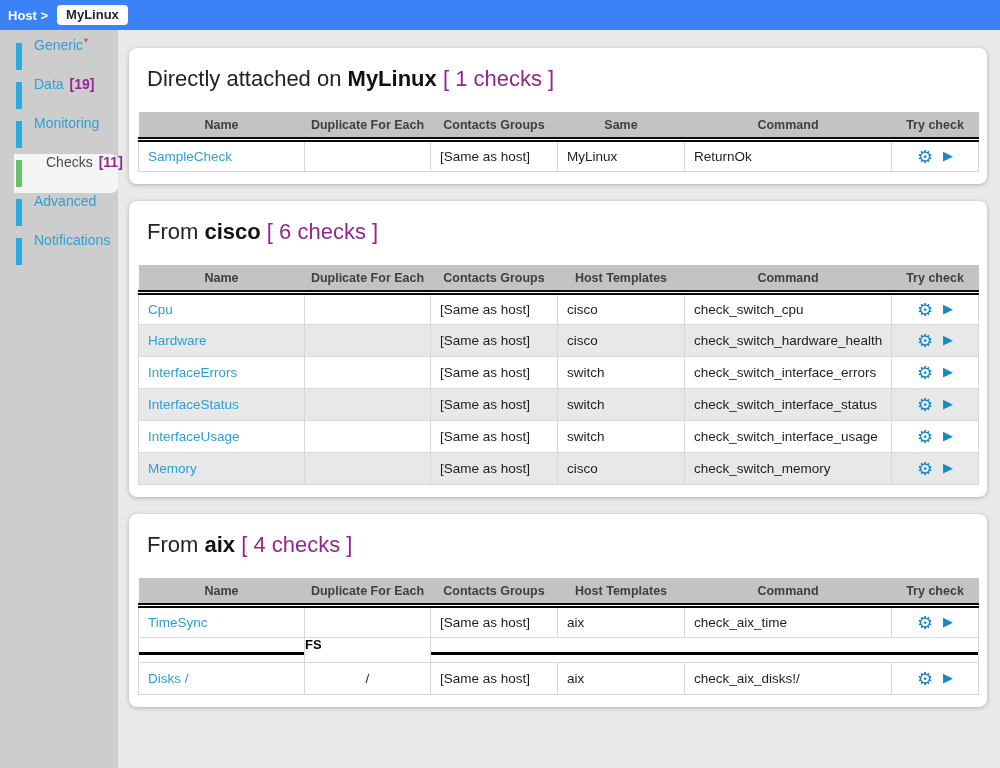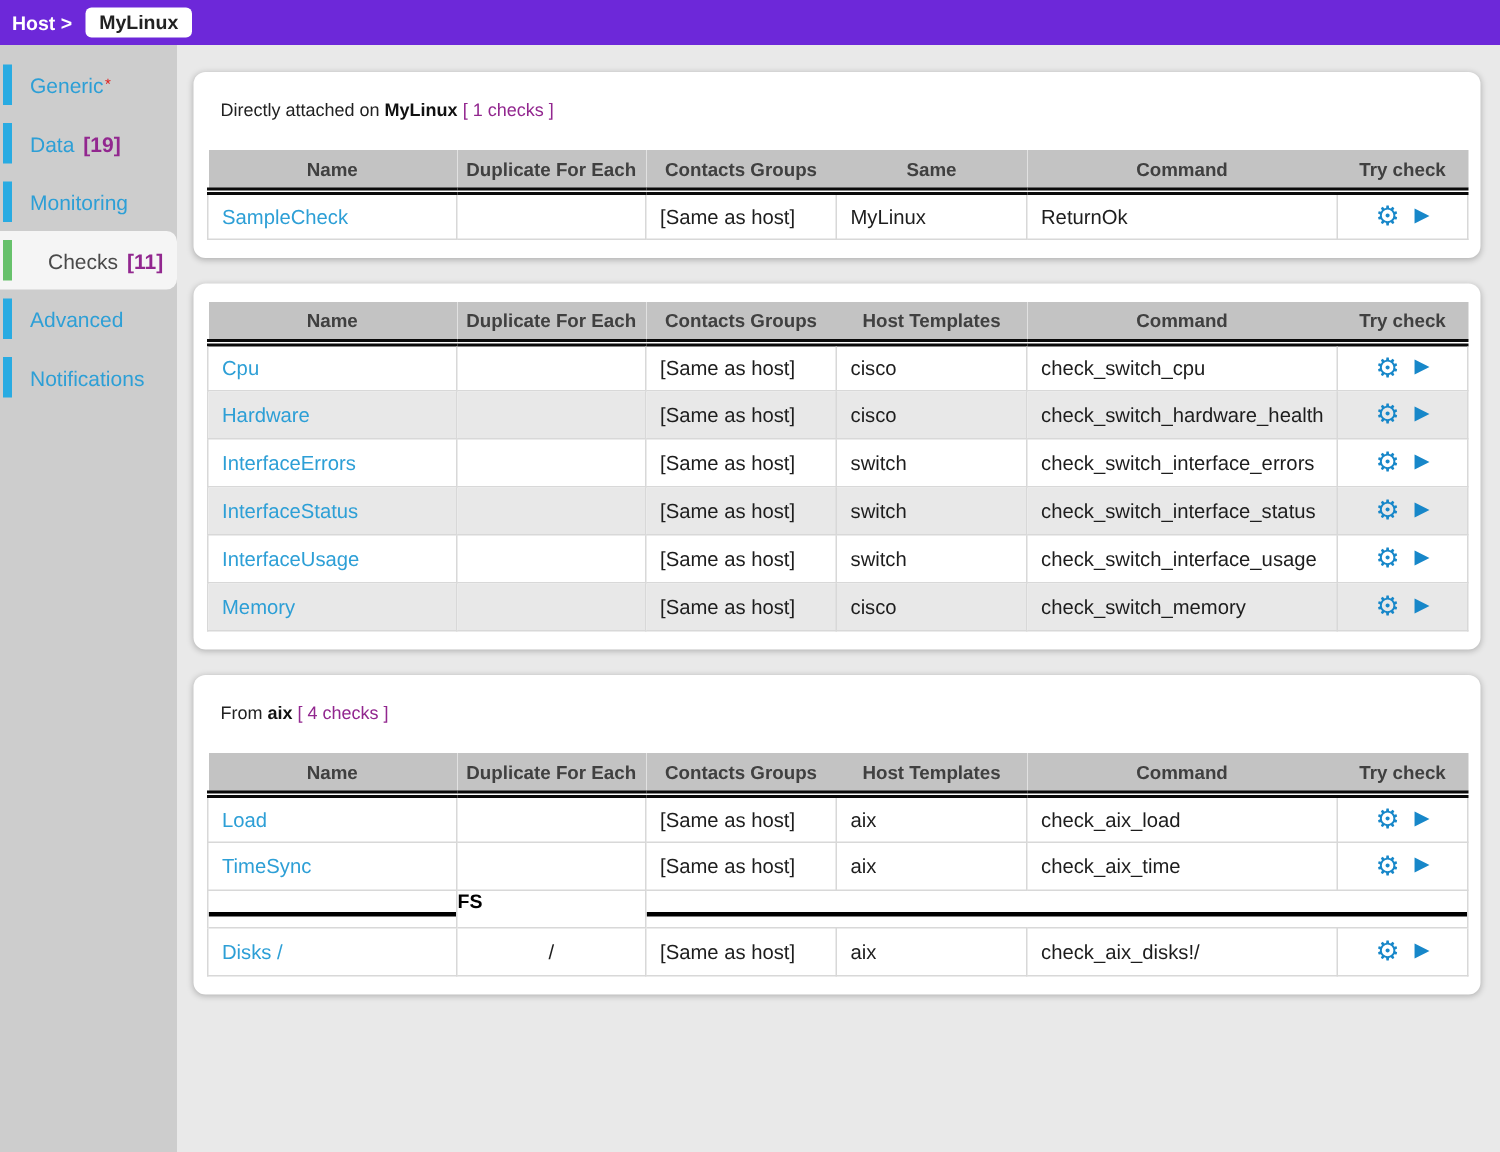--- a/index.html
+++ b/index.html
@@ -5,37 +5,38 @@
   html,body{margin:0;padding:0;}
   body{
     width:1000px;height:768px;overflow:hidden;position:relative;
     background:#e9e9e9;
     font-family:"Liberation Sans",sans-serif;
     -webkit-font-smoothing:antialiased;
   }
   
   .topbar{
     position:absolute;top:0;left:0;width:1000px;height:30px;
-    background:#6d28d9;display:flex;align-items:center;gap:9px;
+    background:#3b82f6;display:flex;align-items:center;gap:9px;
     padding-left:8px;box-sizing:border-box;z-index:5;text-align:center;
   }
   .crumb{color:#ffffff;font-weight:bold;font-size:13px;}
   .pill{
     background:#ffffff;border-radius:4px;padding:2px 9px 3px;
     font-weight:bold;font-size:13px;color:#222;line-height:1.2;
   }
   
   .sidebar{
     position:absolute;top:30px;left:0;width:118px;bottom:0;
     background:#cdcdcd;padding-top:7px;box-sizing:border-box;
   }
   .side-item{
-    position:relative;height:39px;display:flex;align-items:center;
+    position:relative;height:39px;display:flex;
     padding-left:20px;font-size:14px;color:#2d9fd6;cursor:pointer;
     box-sizing:border-box;
+    margin-left:14px;
   }
   .side-item .bar{
     position:absolute;left:2px;top:6px;width:6px;height:27px;
     background:#29abe2;
   }
   .side-item.active{
     background:#f5f5f5;border-radius:0 7px 7px 0;color:#4a4a4a;padding-left:32px;
   }
   .side-item.active .bar{background:#67c16b;}
   .side-badge{color:#92278f;font-weight:bold;margin-left:6px;}
@@ -44,21 +45,21 @@
   .content{
     position:absolute;left:129px;top:30px;width:858px;
     padding-top:18px;box-sizing:border-box;
   }
   .card{
     background:#ffffff;border-radius:8px;
     box-shadow:0 1px 4px rgba(0,0,0,.25);
     padding:12px 9px 12px;margin-bottom:17px;
   }
   .card h2{
-    margin:6px 0 20px 9px;font-size:12px;font-weight:normal;color:#222;
+    margin:6px 0 20px 9px;font-size:22px;font-weight:normal;color:#222;
   }
   .card h2 strong{font-weight:bold;color:#111;}
   .card h2 .count{color:#92278f;}
   
   table{width:100%;border-collapse:collapse;table-layout:fixed;}
   th{
     background:#c3c3c3;font-size:12.5px;font-weight:bold;color:#404040;
     height:25px;padding:0 3px;border-bottom:5px double #0a0a0a;
     overflow:hidden;white-space:nowrap;
   }
@@ -154,20 +155,21 @@
             <td class="center"></td>
             <td>[Same as host]</td>
             <td>MyLinux</td>
             <td>ReturnOk</td>
             <td class="try-cell"><span class="icon-btn gear">⚙</span><span class="icon-btn play">▶</span></td>
           </tr>
         </tbody>
       </table>
     </div>
     <div class="card">
+      <h2><span>From</span> <strong>cisco</strong> <span class="count">[ 6 checks ]</span></h2>
       <table>
         <colgroup>
           <col style="width: 166px;">
           <col style="width: 126px;">
           <col style="width: 127px;">
           <col style="width: 127px;">
           <col style="width: 207px;">
           <col style="width: 87px;">
         </colgroup>
         <thead>
@@ -248,28 +250,20 @@
             <th>Name</th>
             <th>Duplicate For Each</th>
             <th>Contacts Groups</th>
             <th>Host Templates</th>
             <th>Command</th>
             <th>Try check</th>
           </tr>
         </thead>
         <tbody>
           <tr class="">
-            <td><a class="name-link">Load</a></td>
-            <td class="center"></td>
-            <td>[Same as host]</td>
-            <td>aix</td>
-            <td>check_aix_load</td>
-            <td class="try-cell"><span class="icon-btn gear">⚙</span><span class="icon-btn play">▶</span></td>
-          </tr>
-          <tr class="">
             <td><a class="name-link">TimeSync</a></td>
             <td class="center"></td>
             <td>[Same as host]</td>
             <td>aix</td>
             <td>check_aix_time</td>
             <td class="try-cell"><span class="icon-btn gear">⚙</span><span class="icon-btn play">▶</span></td>
           </tr>
           <tr class="sep-row">
             <td>
               <div class="sep-line"></div>

